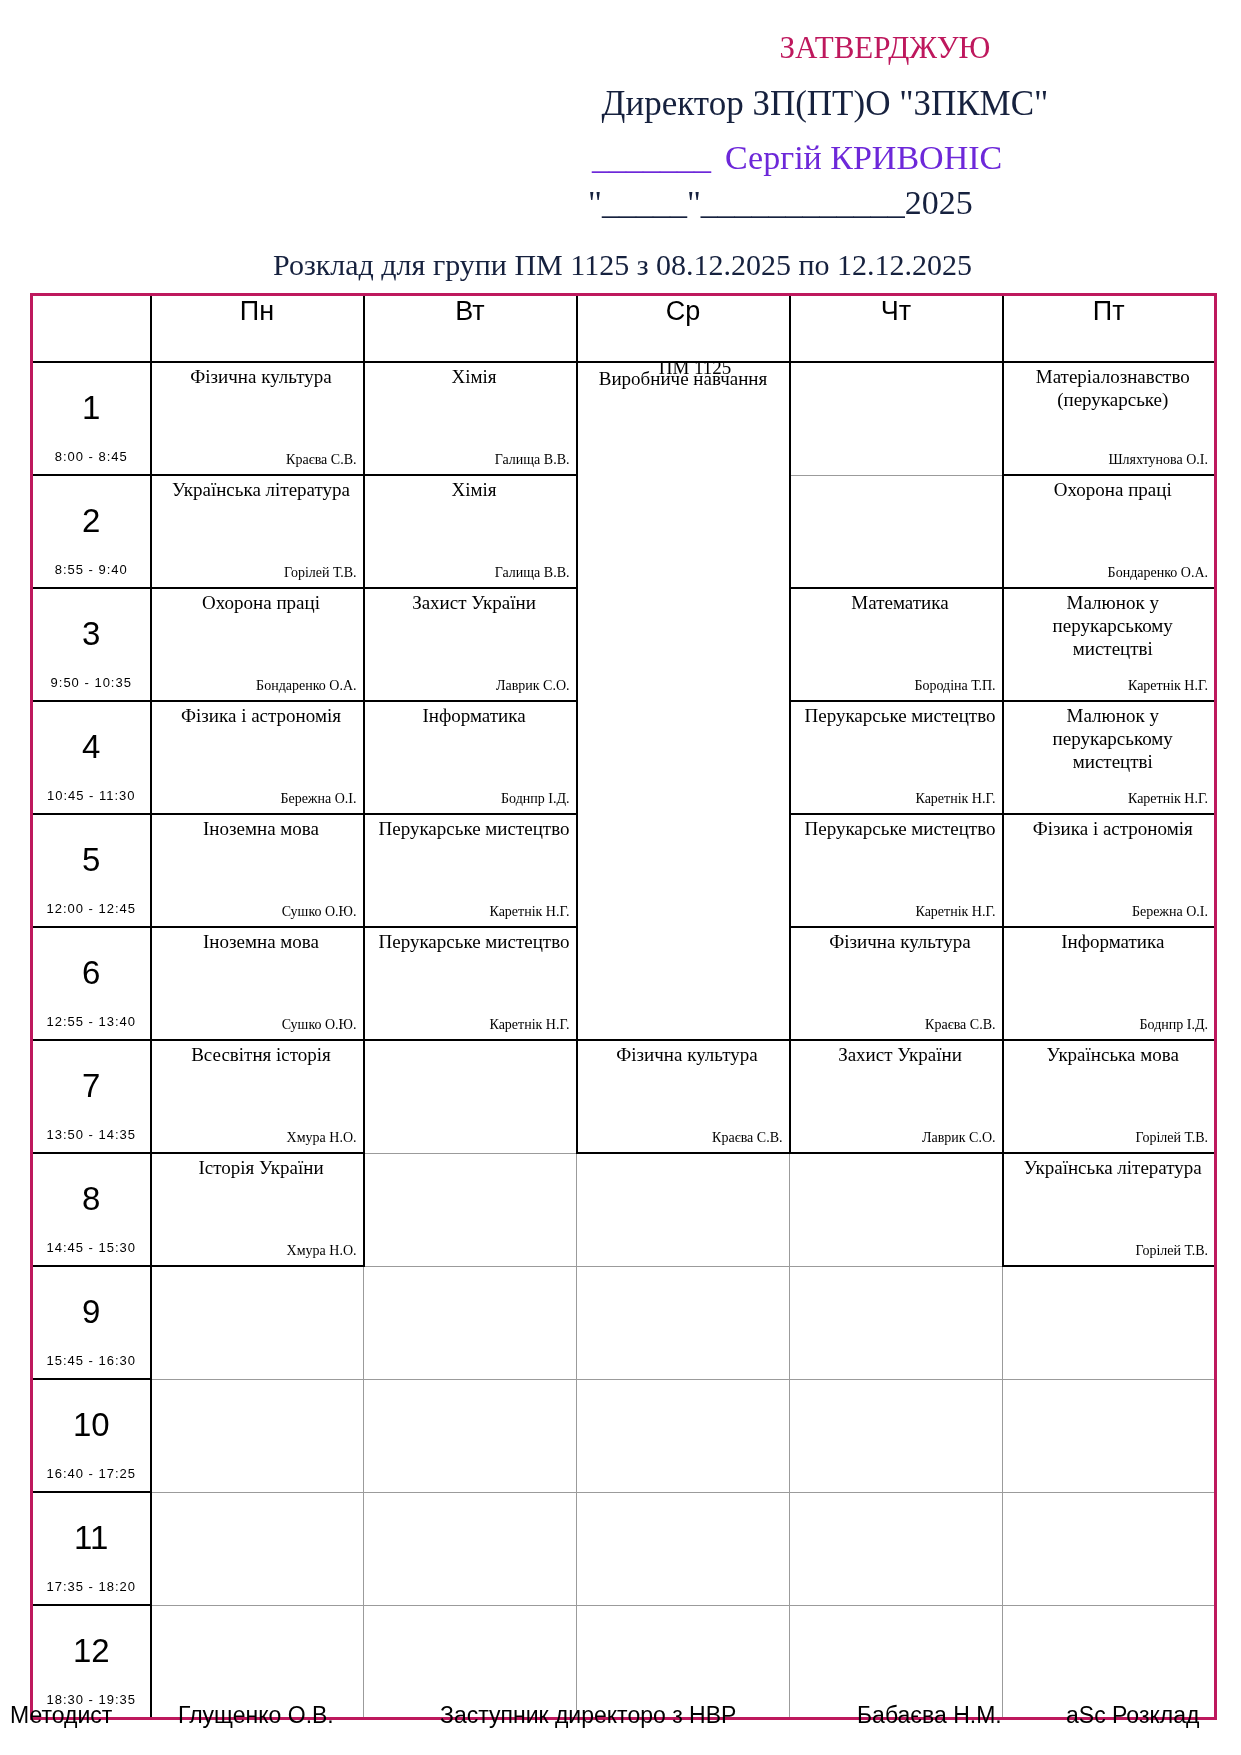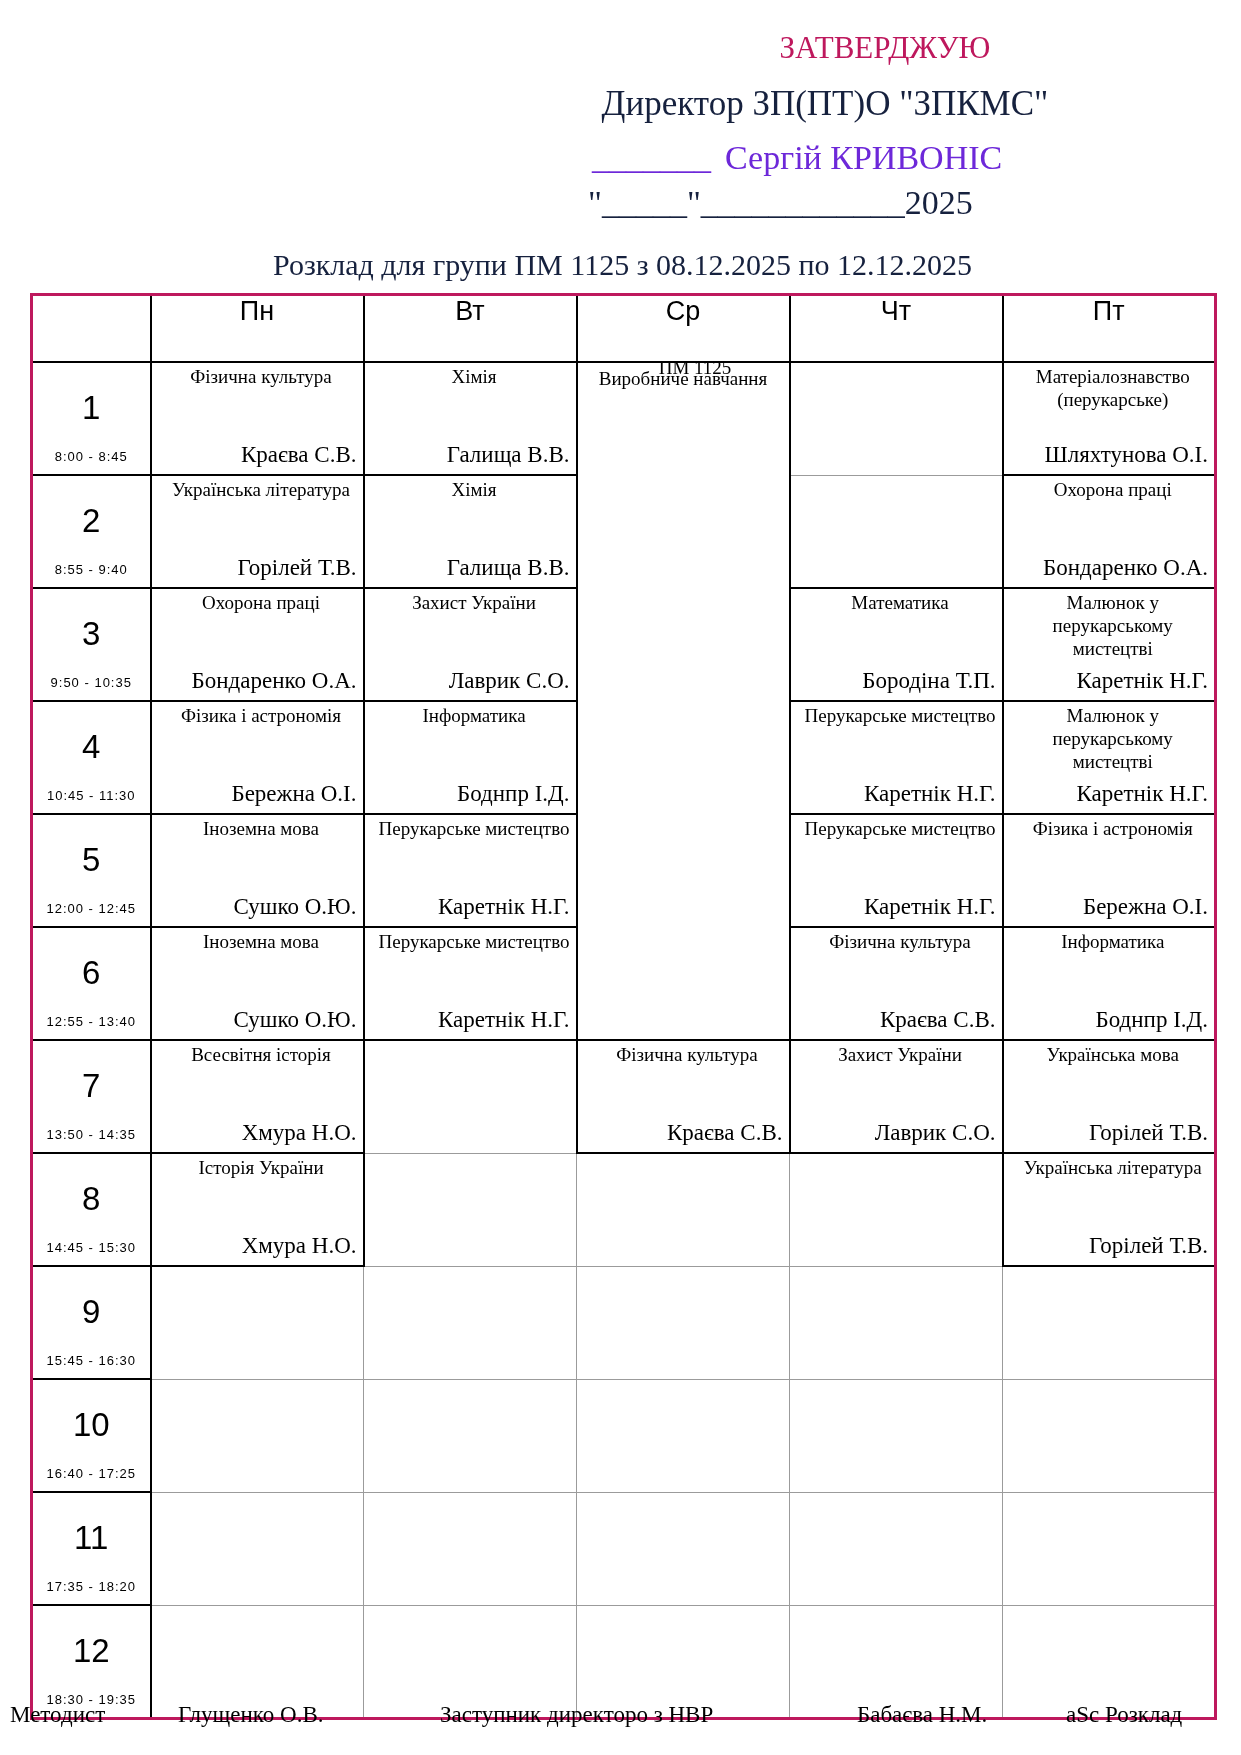--- a/index.html
+++ b/index.html
@@ -39,29 +39,29 @@
     position:absolute;bottom:10px;left:0;width:100%;text-align:center;
     font-family:"Liberation Sans",sans-serif;font-size:13px;letter-spacing:1px;
   }
   td.filled{border:2px solid #000;}
   td.empty{border:1px solid #9b9b9b;}
   .lesson{
     height:111px;display:flex;flex-direction:column;justify-content:space-between;
     box-sizing:border-box;padding:3px 6px 6px 6px;margin-left:8px;
   }
   .subj{text-align:center;font-size:19px;line-height:1.2;}
-  .tchr{text-align:right;font-size:23px;}
+  .tchr{text-align:right;font-size:14px;}
   td.wedcell{vertical-align:top;}
   .wedwrap{position:relative;height:100%;}
   .wedwrap .subj{padding-top:5px;}
   .group{position:absolute;bottom:12px;left:12px;width:100%;text-align:center;font-size:19px;}
   
   .footer span{
     position:absolute;top:1702px;white-space:nowrap;
-    font-family:Liberation Serif, serif;font-size:23px;
+    font-family:Liberation Sans, sans-serif;font-size:23px;
   }
   .f1{left:10px;} .f2{left:178px;} .f3{left:440px;} .f4{left:857px;} .f5{left:1066px;}
 </style>
 </head>
 <body>
 
 <div class="approve-line l1">ЗАТВЕРДЖУЮ</div>
 <div class="approve-line l2">Директор ЗП(ПТ)О "ЗПКМС"</div>
 <div class="approve-line l3">
   <span class="blank">_______</span><span>Сергій КРИВОНІС</span>

